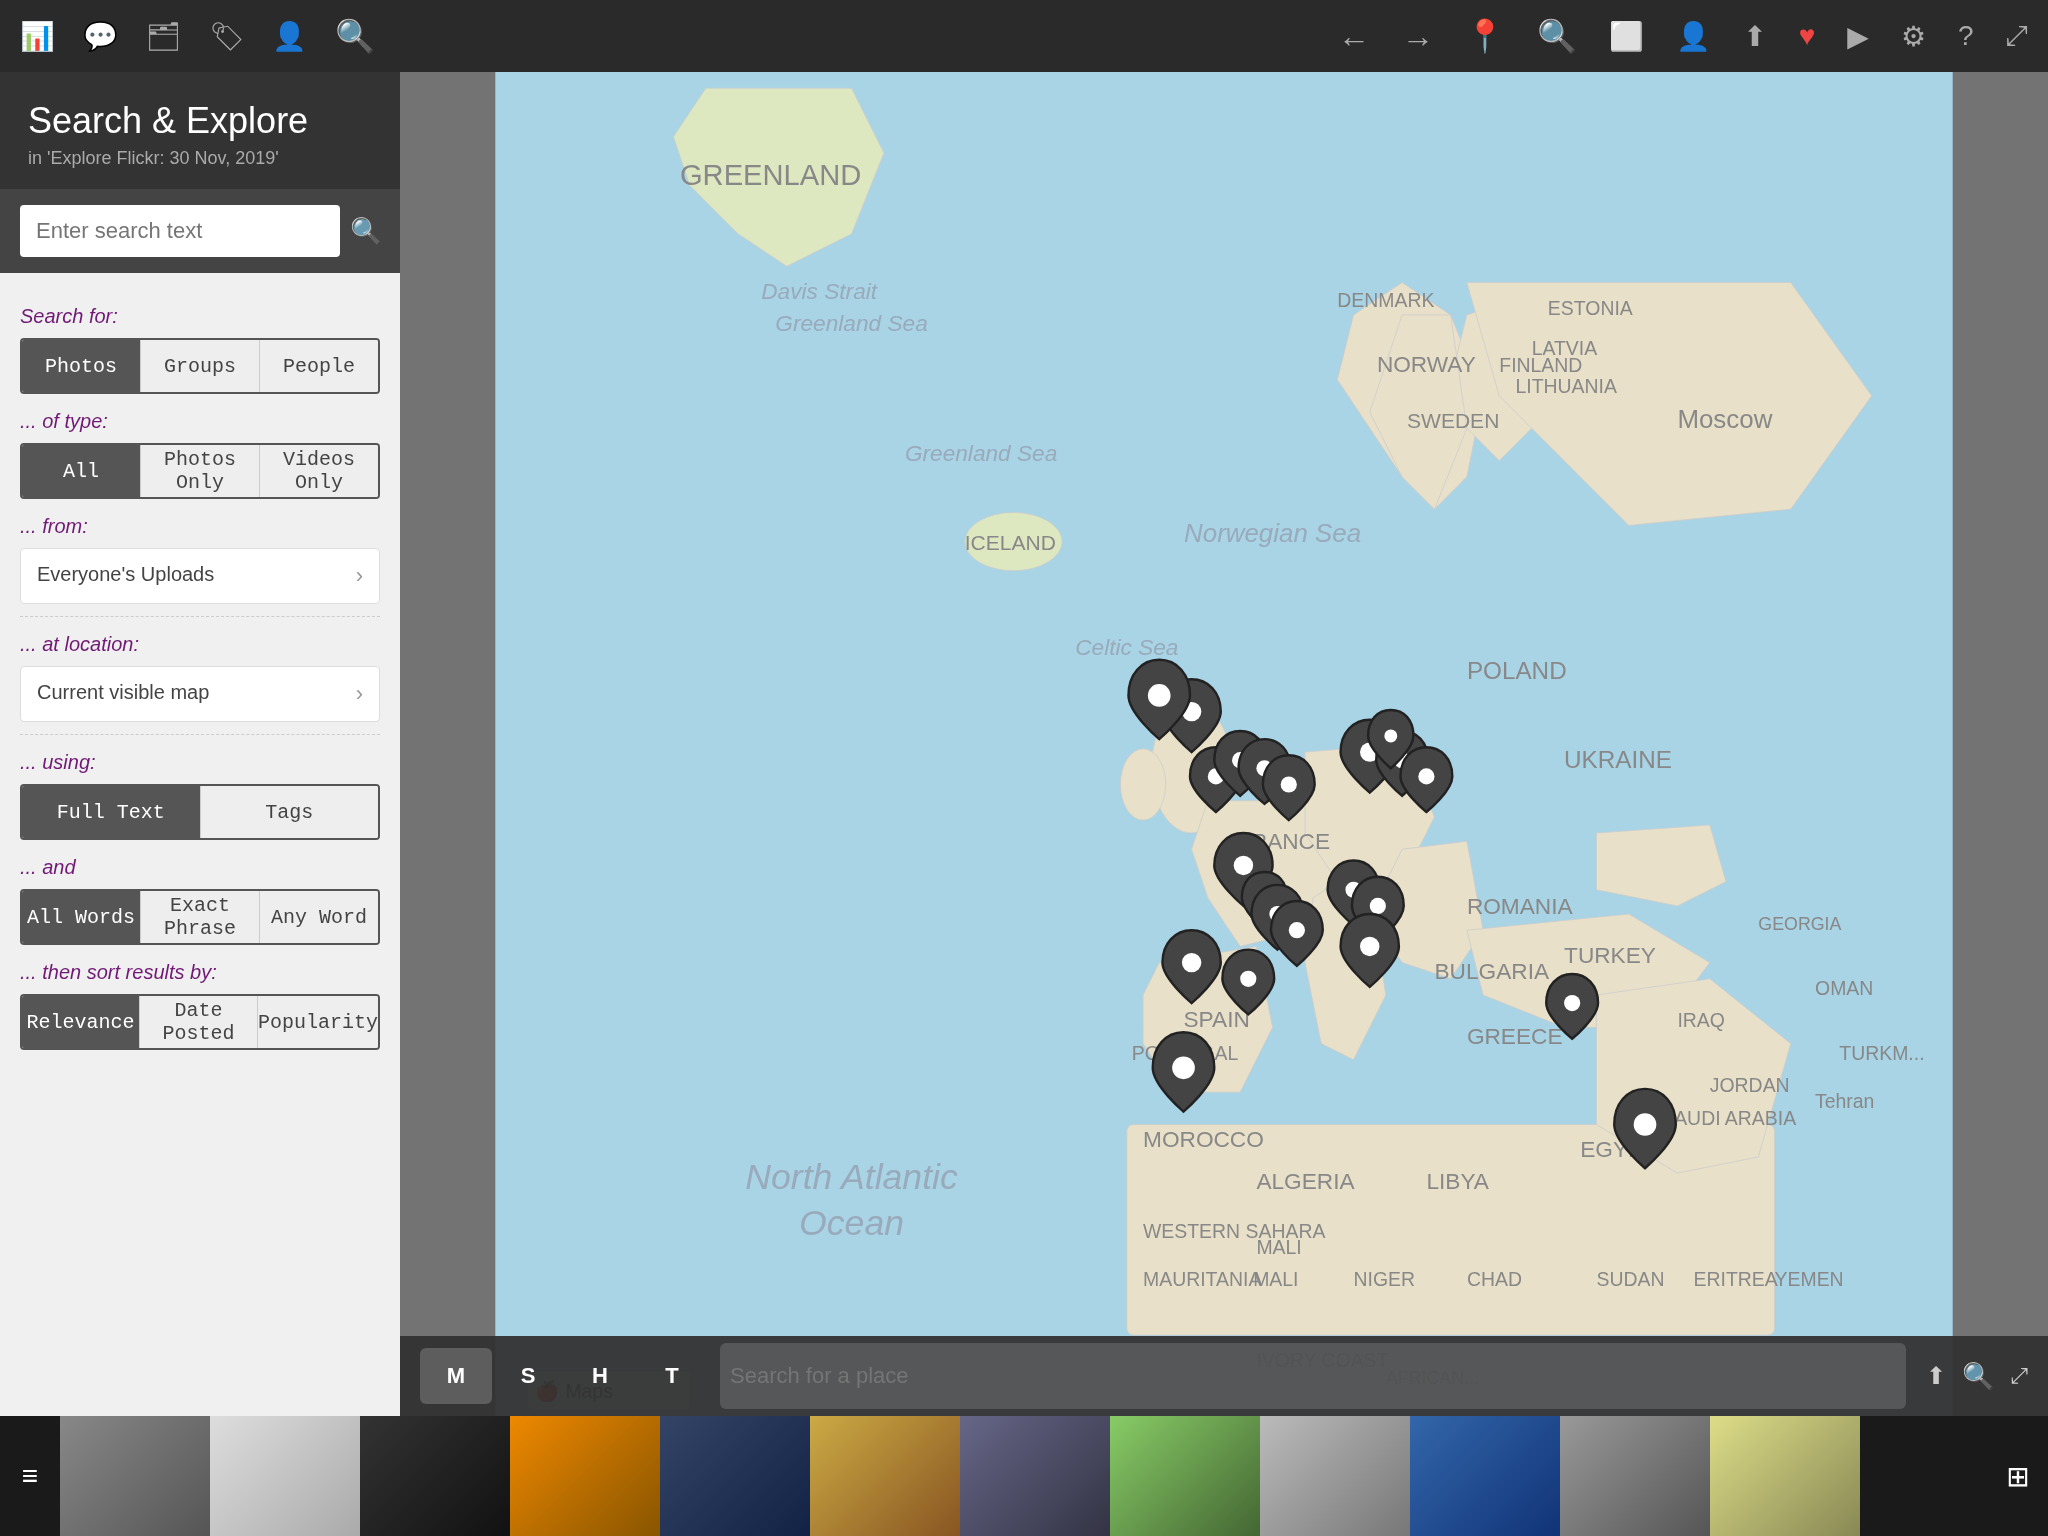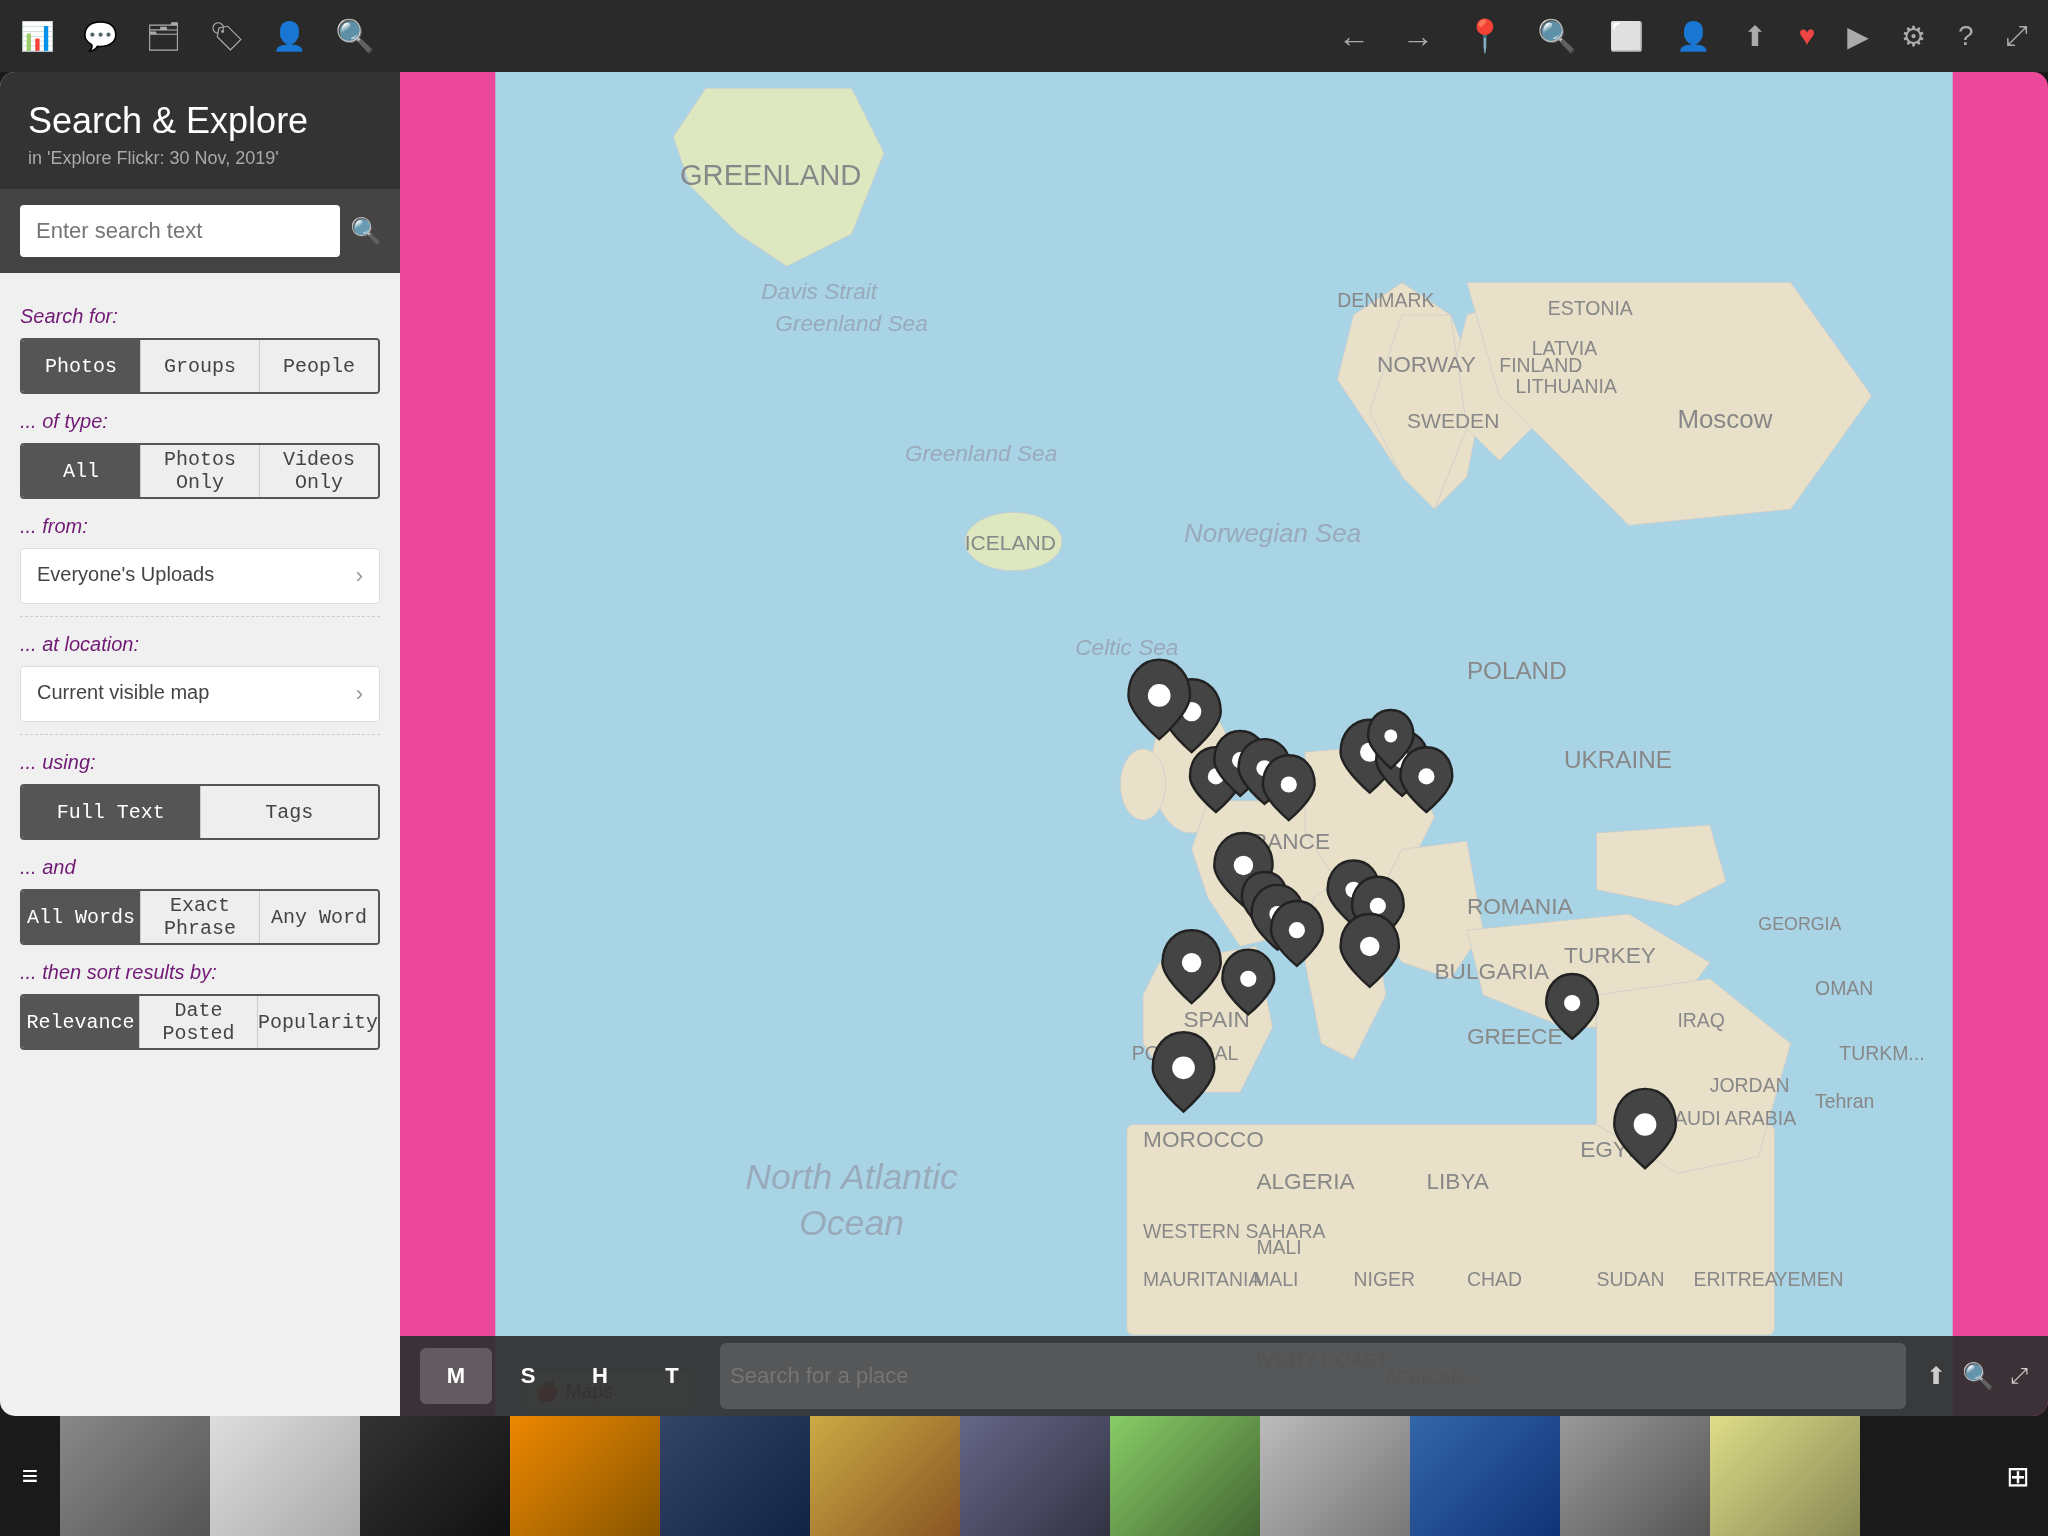--- a/index.html
+++ b/index.html
@@ -9,21 +9,21 @@
     .top-toolbar {
       width: 100%; height: 72px; background: #2a2a2a; display: flex; align-items: center; justify-content: space-between; padding: 0 20px; flex-shrink: 0;
     }
     .toolbar-left { display: flex; gap: 28px; align-items: center; }
     .toolbar-center { display: flex; gap: 32px; align-items: center; }
     .toolbar-icon { color: #aaa; font-size: 28px; cursor: pointer; }
     .toolbar-icon.active { color: #fff; }
     .toolbar-icon-loc { color: #fff; font-size: 32px; }
 
     
-    .main-content { display: flex; flex: 1; overflow: hidden; border-radius: 15px; }
+    .main-content { display: flex; flex: 1; overflow: hidden; }
 
     
     .sidebar {
       width: 400px; background: #f0f0f0; display: flex; flex-direction: column; flex-shrink: 0; overflow-y: auto;
     }
     .sidebar-header {
       background: #333; padding: 28px 28px 20px 28px; flex-shrink: 0;
     }
     .sidebar-title { color: #fff; font-size: 36px; font-weight: 300; }
     .sidebar-subtitle { color: #aaa; font-size: 18px; margin-top: 6px; }
@@ -58,21 +58,21 @@
     
     .bottom-strip {
       height: 120px; background: #1a1a1a; display: flex; align-items: stretch; flex-shrink: 0; overflow: hidden;
     }
     .strip-menu-btn { width: 60px; background: #1a1a1a; border: none; color: #fff; font-size: 28px; cursor: pointer; display: flex; align-items: center; justify-content: center; }
     .strip-photos { display: flex; flex: 1; overflow: hidden; }
     .strip-photo { width: 150px; height: 120px; object-fit: cover; flex-shrink: 0; background: #444; }
     .strip-grid-btn { width: 60px; background: #1a1a1a; border: none; color: #fff; font-size: 28px; cursor: pointer; display: flex; align-items: center; justify-content: center; }
 
     
-    .map-area { flex: 1; position: relative; background: #ec4899; overflow: hidden; }
+    .map-area { flex: 1; position: relative; background: #737373; overflow: hidden; }
 
     
     .map-bottom-bar {
       position: absolute; bottom: 0; left: 0; right: 0; height: 80px; background: rgba(50,50,50,0.95); display: flex; align-items: center; padding: 0 20px; gap: 0;
     }
     .map-tab {
       width: 72px; height: 56px; background: none; border: none; color: #fff; font-size: 22px; font-weight: bold; cursor: pointer; display: flex; align-items: center; justify-content: center;
     }
     .map-tab.active { background: rgba(255,255,255,0.2); border-radius: 6px; }
     .map-search-input {

